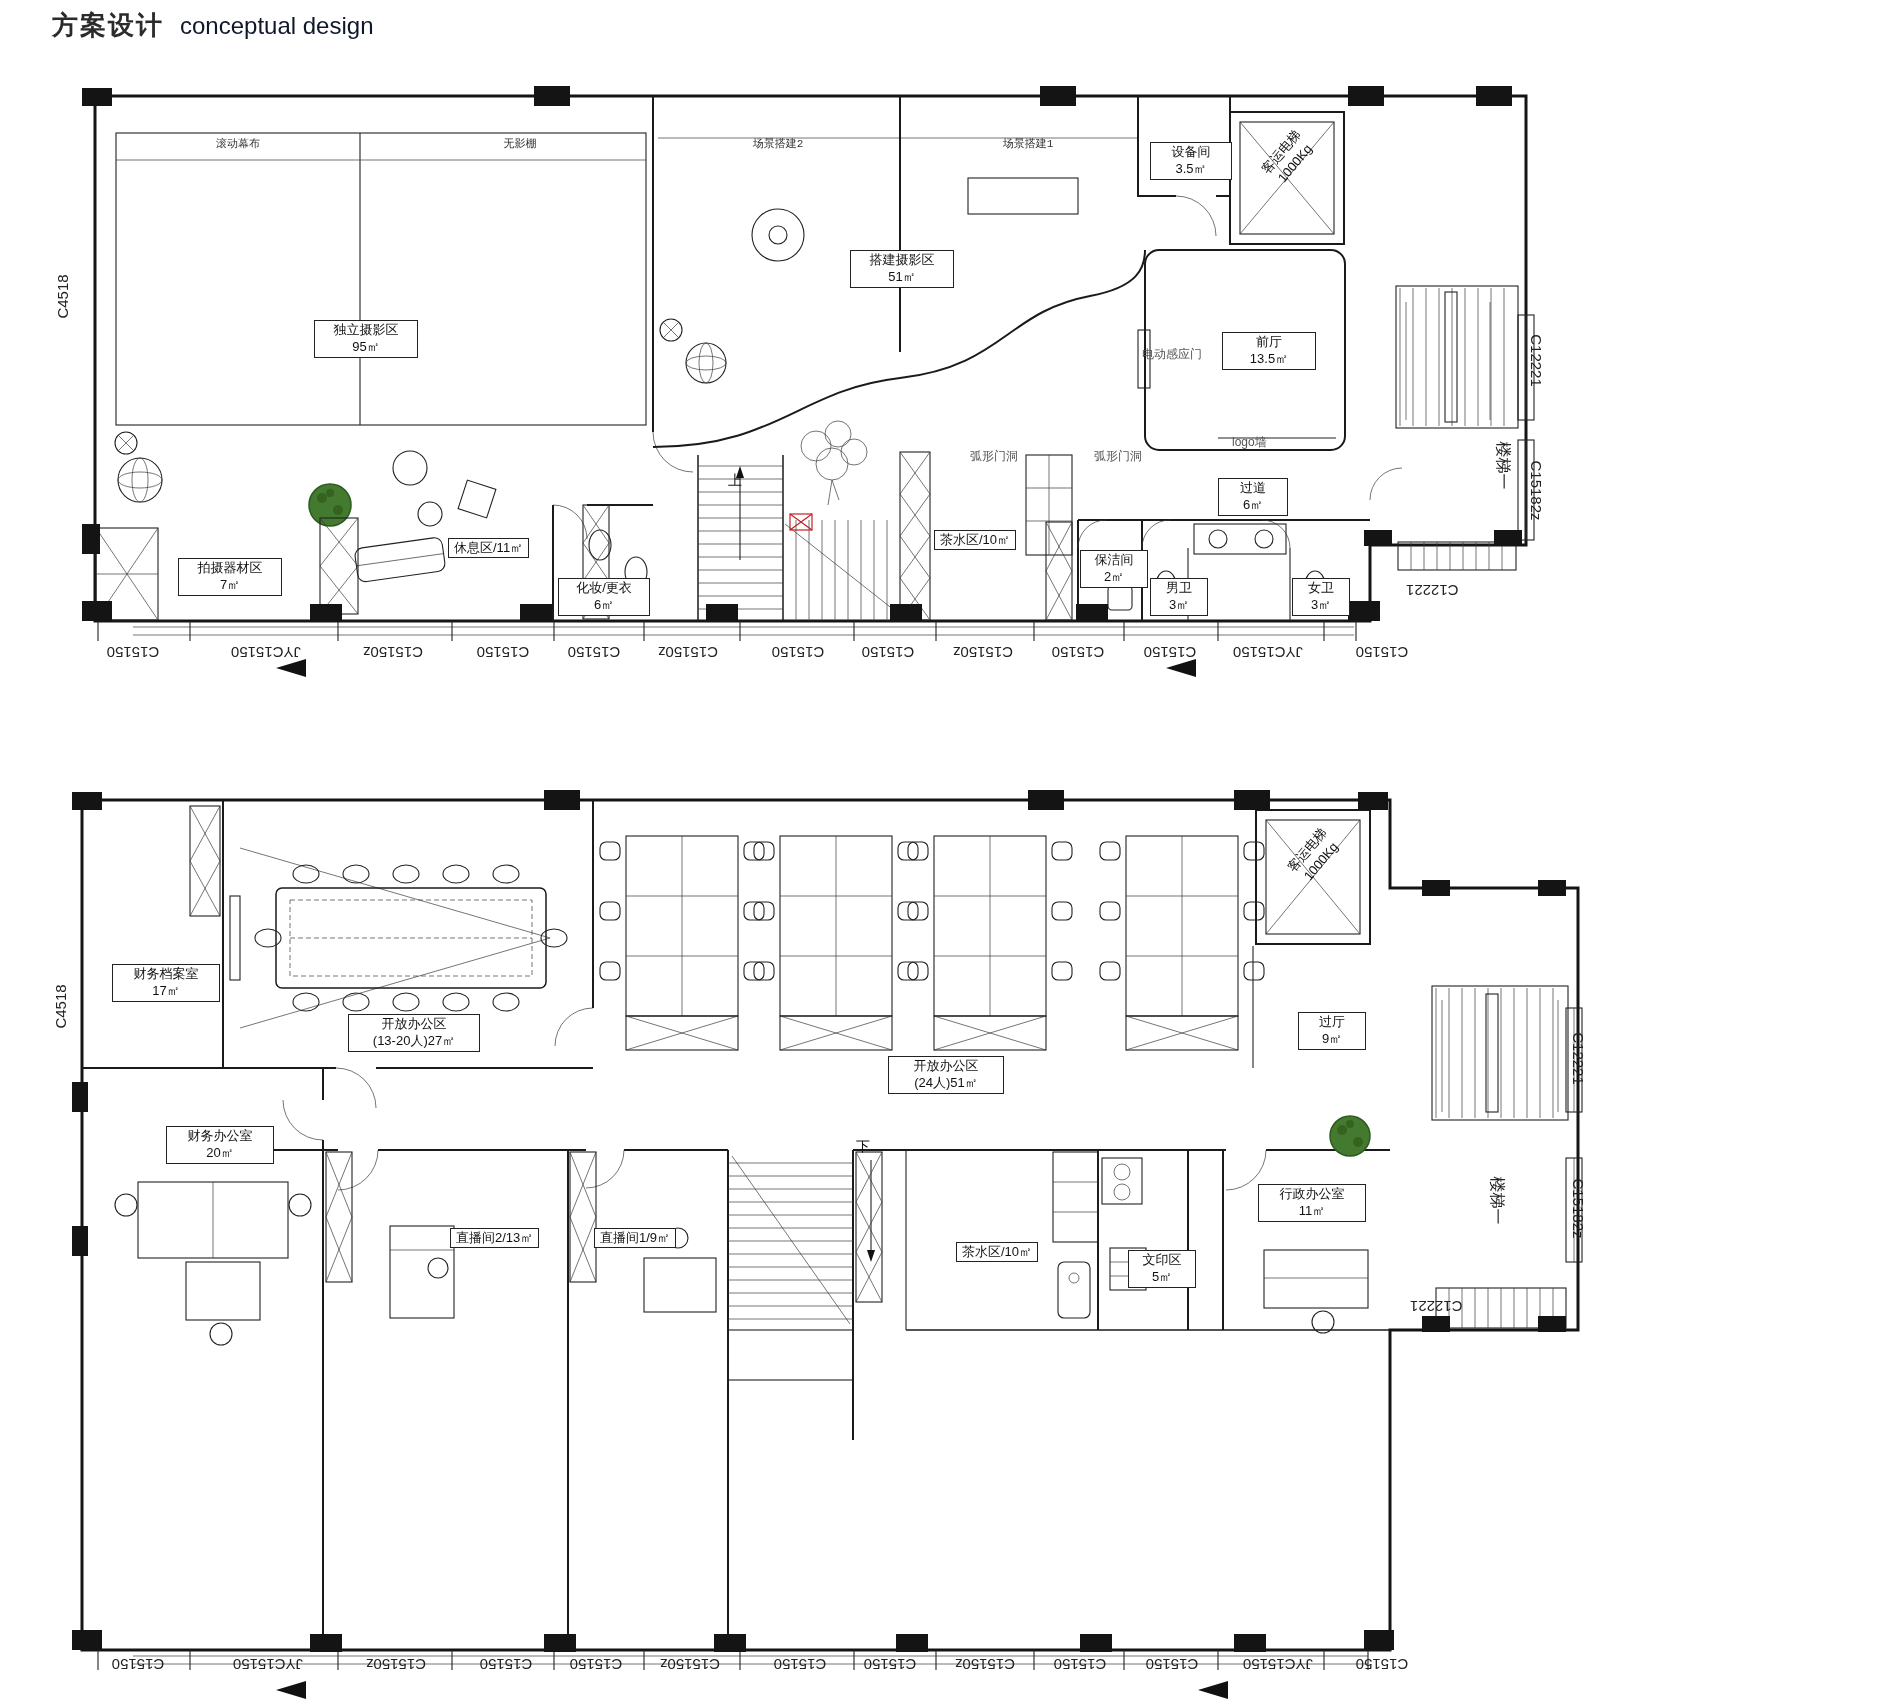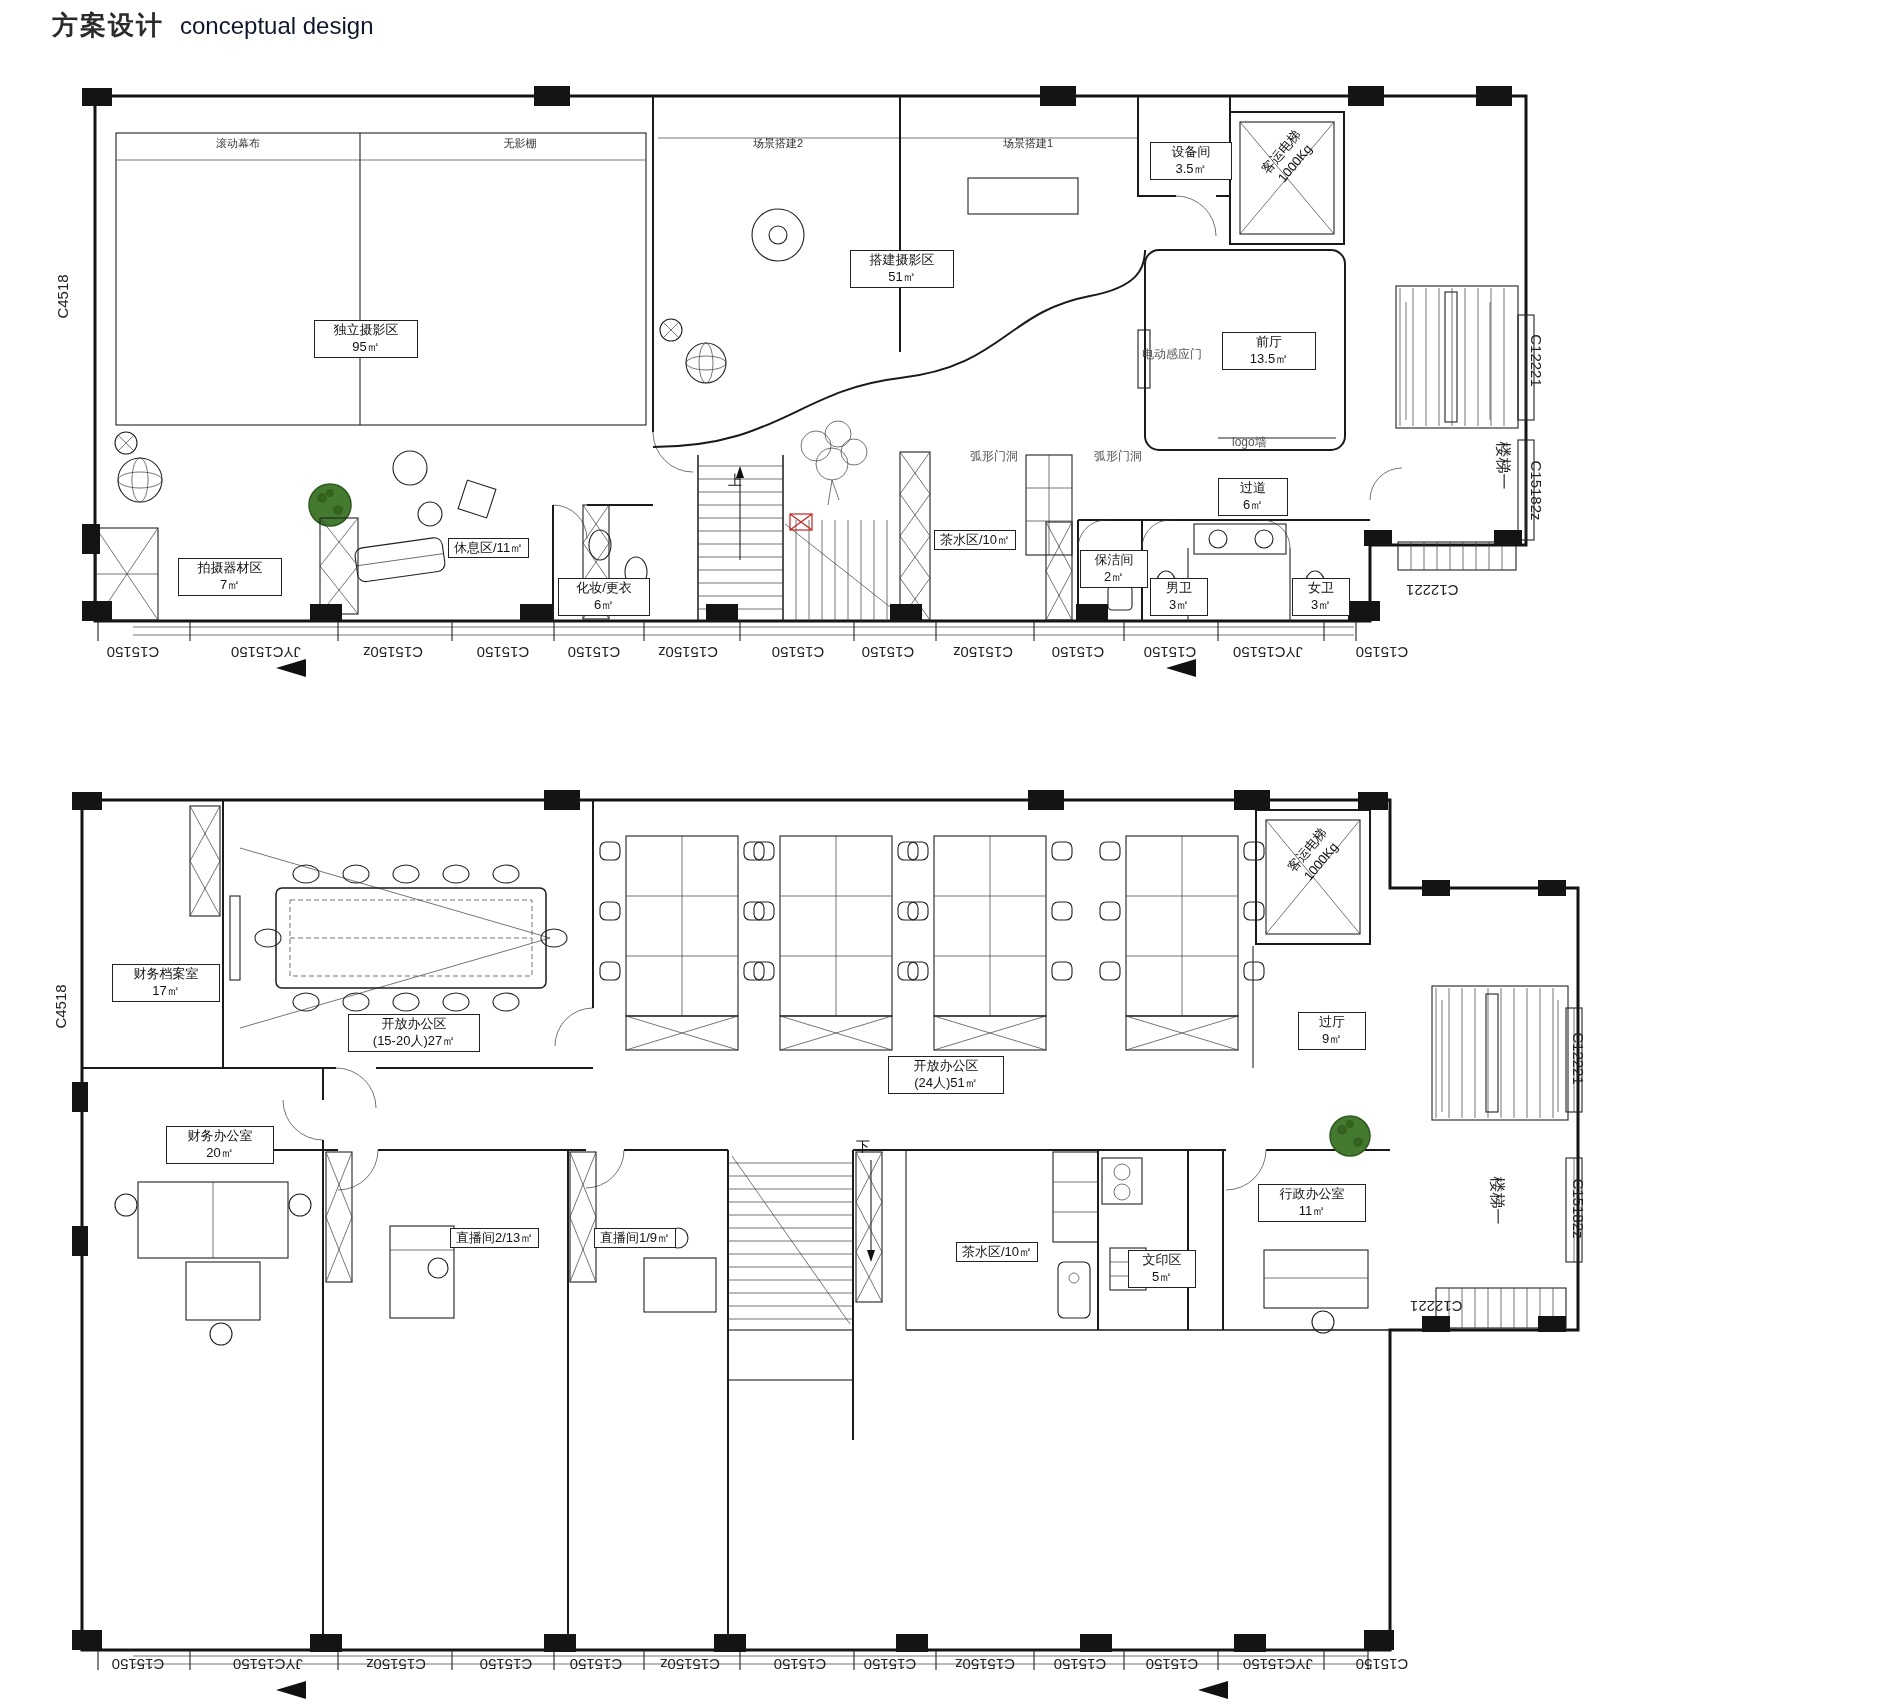--- a/index.html
+++ b/index.html
@@ -18,21 +18,21 @@
   .dash{stroke-dasharray:5 3;}
   
   .title-row{position:absolute;left:14px;top:8px;display:flex;gap:16px;align-items:baseline;}
   .title-zh{font-size:26px;font-weight:bold;color:#2b2b2b;letter-spacing:2px;}
   .title-en{font-size:24px;color:#0f172a;}
   .rlabel{position:absolute;border:1px solid #222;background:#fff;font-size:13px;line-height:1.3;
           text-align:center;padding:1px 4px;color:#111;z-index:3;}
   .rlabel span{display:block;white-space:nowrap;}
   .ilabel{position:absolute;border:1px solid #222;background:#fff;font-size:13px;line-height:1.25;
           text-align:center;padding:1px 5px;color:#111;white-space:nowrap;z-index:3;}
-  .zlabel{position:absolute;font-size:11px;color:#333;text-align:center;white-space:nowrap;z-index:3;}
+  .zlabel{position:absolute;font-size:11px;color:#333;text-align:center;white-space:nowrap;z-index:3;font-family:Liberation Mono, monospace;}
   .wlabel{position:absolute;font-size:15px;color:#222;text-align:center;white-space:nowrap;width:96px;
           transform:rotate(180deg);z-index:3;}
   .code{position:absolute;font-size:15px;color:#222;white-space:nowrap;z-index:3;}
   .rot90{transform:rotate(90deg);}
   .rotm90{transform:rotate(-90deg);}
   .rot180{transform:rotate(180deg);}
   .elev{position:absolute;width:104px;font-size:13px;color:#111;text-align:center;line-height:1.35;
         transform:rotate(-50deg);z-index:3;}
   .elev span{display:block;white-space:nowrap;}
   .tlabel{position:absolute;font-size:12px;color:#555;white-space:nowrap;z-index:3;}
@@ -488,21 +488,21 @@
   <span class="wlabel" style="left:1084px;top:644px">C15150</span>
   <span class="wlabel" style="left:1182px;top:644px">JYC15150</span>
   <span class="wlabel" style="left:1296px;top:644px">C15150</span>
 
   <div class="rlabel" style="left:74px;top:964px;width:98px">
     <span>财务档案室</span>
       <span>17㎡</span>
     </div>
   <div class="rlabel" style="left:310px;top:1014px;width:122px">
     <span>开放办公区</span>
-      <span>(15-20人)27㎡</span>
+      <span>(13-20人)27㎡</span>
     </div>
   <div class="rlabel" style="left:850px;top:1056px;width:106px">
     <span>开放办公区</span>
       <span>(24人)51㎡</span>
     </div>
   <div class="rlabel" style="left:1260px;top:1012px;width:58px">
     <span>过厅</span>
       <span>9㎡</span>
     </div>
   <div class="rlabel" style="left:128px;top:1126px;width:98px">

